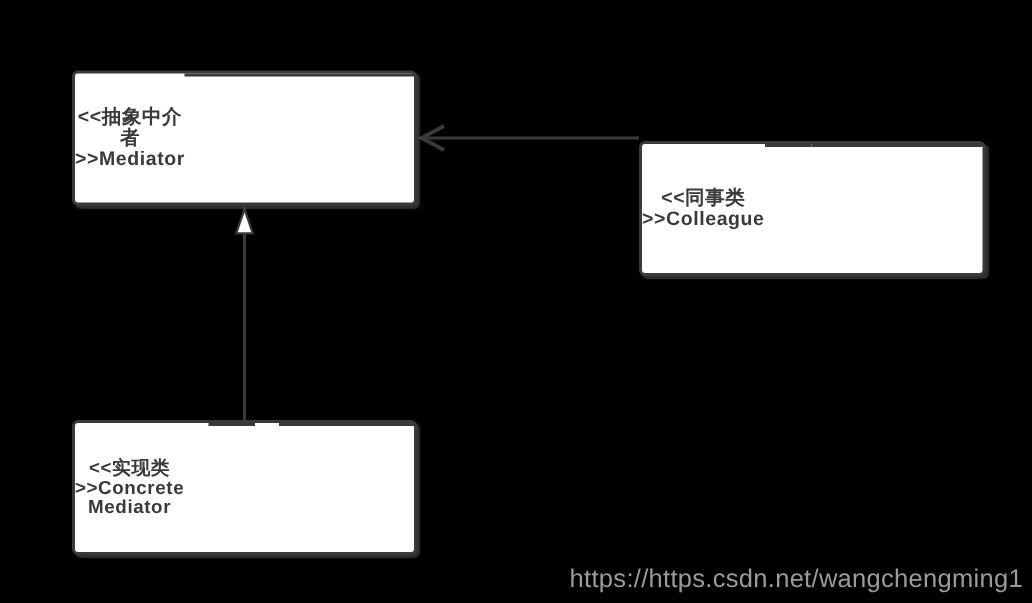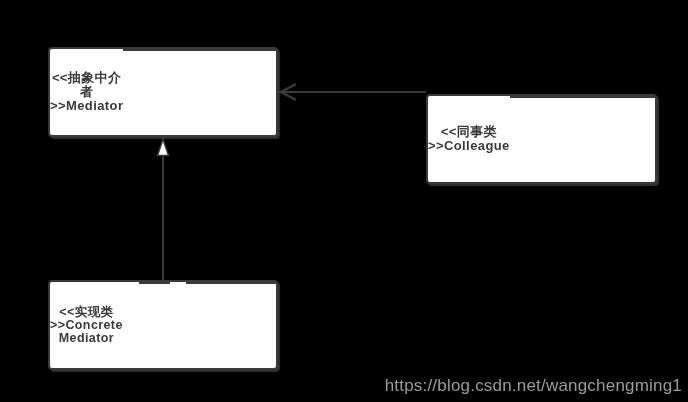--- a/index.html
+++ b/index.html
@@ -114,15 +114,15 @@
   </div>
 
   <div class="uml-class concrete" style="left:48px; top:280px; width:230px; height:90px;gap:16px;">
     <div class="uml-title">
       <span>&lt;&lt;实现类&gt;&gt;Concrete Mediator</span>
     </div>
     <div class="uml-comp comp-attrs"></div>
     <div class="uml-comp comp-ops"></div>
   </div>
 
-  <div class="watermark">https://blog.csdn.net/wangchengming1</div>
+  <div class="watermark">https://https.csdn.net/wangchengming1</div>
 
 </div>
 
 </body></html>

